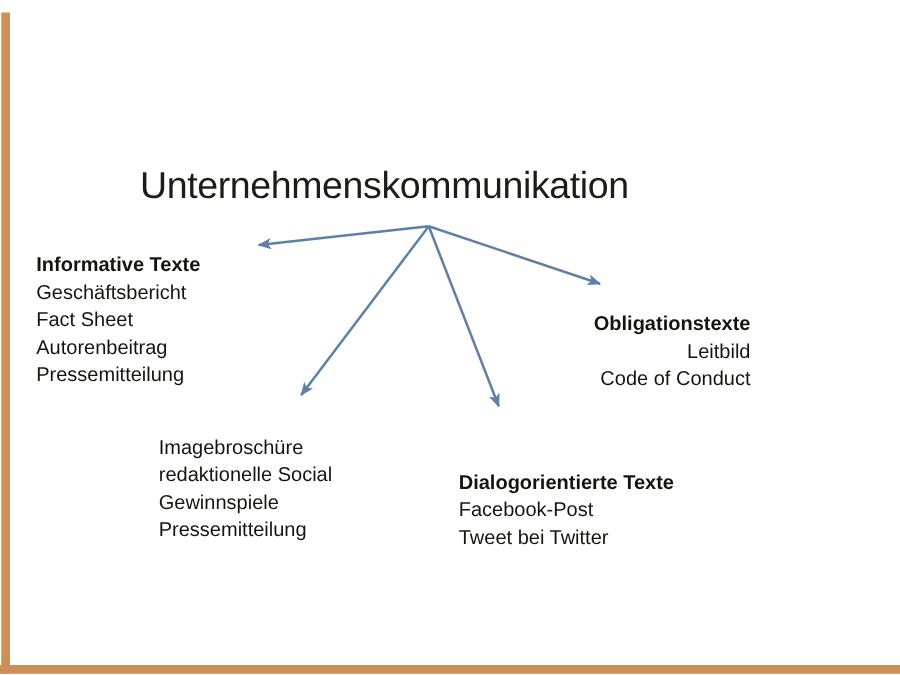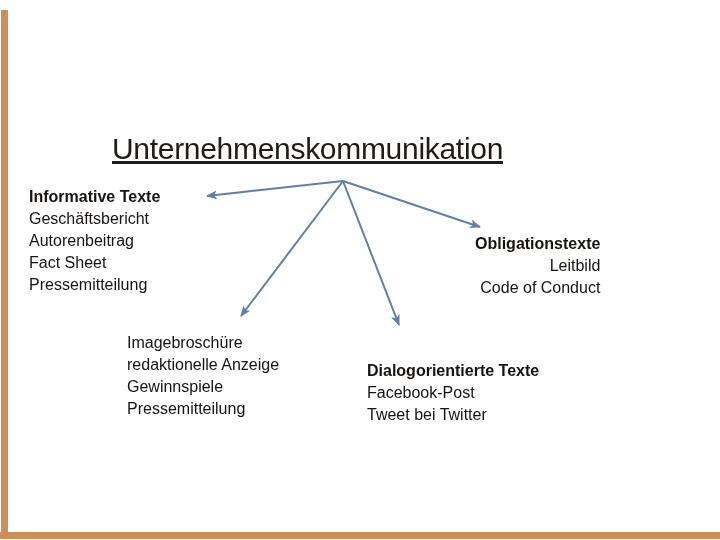--- a/index.html
+++ b/index.html
@@ -24,29 +24,29 @@
     position:absolute;left:0;bottom:1px;width:720px;height:7px;
     background:var(--accent);
   }
   .slide-title{
     position:absolute;left:0;top:131px;width:615px;
     text-align:center;
     font-size:30px;line-height:36px;
     letter-spacing:-0.3px;
     color:#201b16;
     white-space:nowrap;
-    text-decoration:underline;
   }
   .connectors{
     position:absolute;left:0;top:0;width:720px;height:540px;
   }
   .group{
     position:absolute;
     font-size:16px;line-height:22px;
     white-space:nowrap;
+    margin-top:16px;
   }
   .group-header{font-weight:bold;}
   .g-informative{left:29px;top:186px;}
   .g-obligations{left:475px;top:233px;text-align:right;}
   .g-imagebildende{left:127px;top:332px;}
   .g-dialog{left:367px;top:360px;}
 </style>
 </head>
 <body>
 
@@ -65,34 +65,34 @@
     </defs>
     <line x1="343" y1="181" x2="207" y2="196" stroke="#5e80a8" stroke-width="2" marker-end="url(#arrow)"></line>
     <line x1="343" y1="181" x2="480" y2="227" stroke="#5e80a8" stroke-width="2" marker-end="url(#arrow)"></line>
     <line x1="343" y1="181" x2="241" y2="316" stroke="#5e80a8" stroke-width="2" marker-end="url(#arrow)"></line>
     <line x1="343" y1="181" x2="399" y2="325" stroke="#5e80a8" stroke-width="2" marker-end="url(#arrow)"></line>
   </svg>
 
   <div class="group g-informative">
     <div class="group-header">Informative Texte</div>
     <div class="group-item">Geschäftsbericht</div>
+    <div class="group-item">Fact Sheet</div>
     <div class="group-item">Autorenbeitrag</div>
-    <div class="group-item">Fact Sheet</div>
     <div class="group-item">Pressemitteilung</div>
   </div>
 
   <div class="group g-obligations">
     <div class="group-header">Obligationstexte</div>
     <div class="group-item">Leitbild</div>
     <div class="group-item">Code of Conduct</div>
   </div>
 
   <div class="group g-imagebildende">
     <div class="group-item">Imagebroschüre</div>
-    <div class="group-item">redaktionelle Anzeige</div>
+    <div class="group-item">redaktionelle Social</div>
     <div class="group-item">Gewinnspiele</div>
     <div class="group-item">Pressemitteilung</div>
   </div>
 
   <div class="group g-dialog">
     <div class="group-header">Dialogorientierte Texte</div>
     <div class="group-item">Facebook-Post</div>
     <div class="group-item">Tweet bei Twitter</div>
   </div>
 

